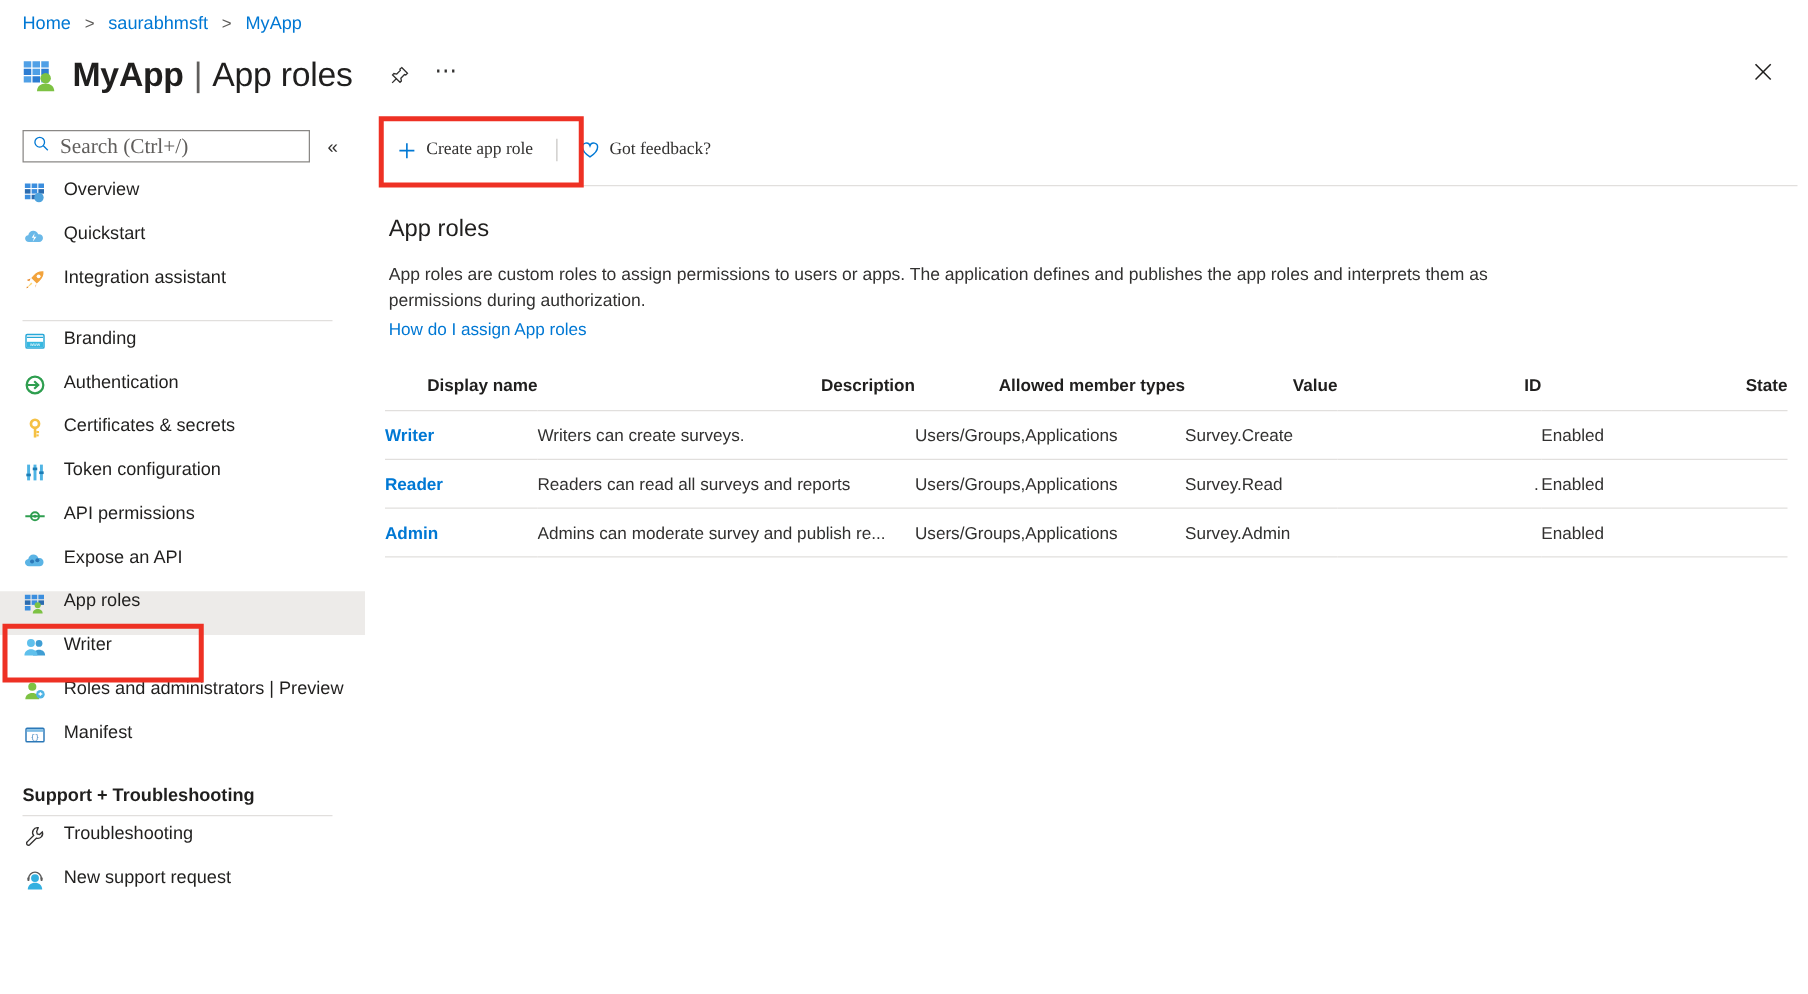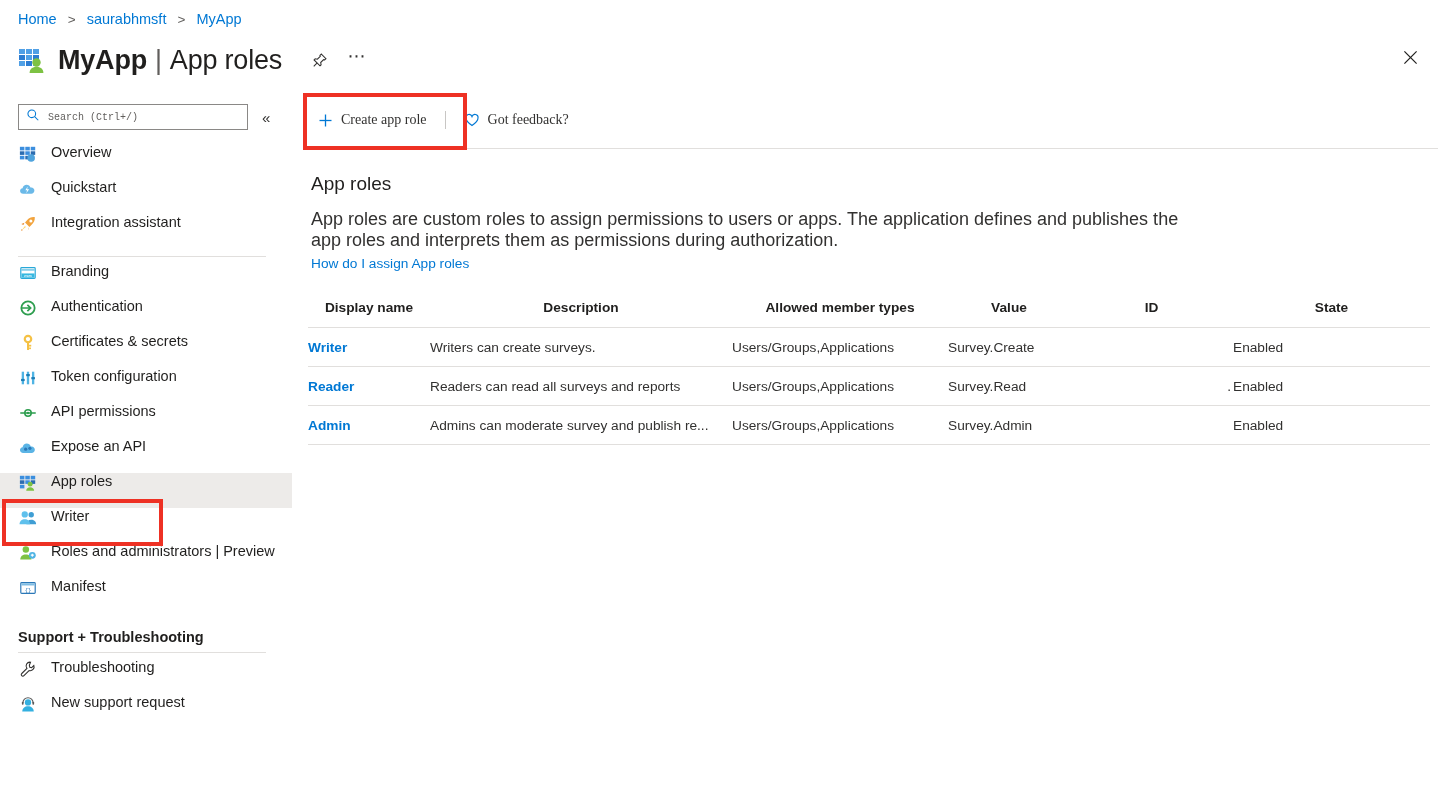--- a/index.html
+++ b/index.html
@@ -61,22 +61,22 @@
     display: flex; align-items: center; padding-left: 18px;
   }
   .search-box {
     position: relative; width: 230px; height: 26px;
     border: 1px solid #8a8886; background: #fff;
     display: flex; align-items: center;
   }
   .search-box .mag { margin: 0 6px 0 7px; flex: 0 0 auto; }
   .search-box input {
     border: 0; outline: 0; width: 100%; height: 100%;
-    font-family: Liberation Mono, monospace;
-    font-size: 10px; color: #0f766e; background: transparent;
+    font-family: Liberation Serif, serif;
+    font-size: 17px; color: #0f766e; background: transparent;
   }
   .search-box input::placeholder { color: #605e5c; opacity: 1; }
   .collapse-btn {
     margin-left: 14px; font-size: 15px; color: #323130;
     cursor: pointer; line-height: 1;
   }
 
   .nav-list { margin-top: 14px; }
   .nav-item {
     display: flex; align-items: flex-start;
@@ -108,35 +108,35 @@
   .cmd-sep { width: 1px; height: 18px; background: #c8c6c4; margin: 0 8px; }
   .cmd-rule {
     height: 1px; background: #e1dfdd; margin-top: 8px; margin-right: 8px;
   }
 
   .section-title {
     font-size: 19px; font-weight: 400; color: #201f1e;
     margin: 24px 0 0 3px;
   }
   .section-desc {
-    font-size: 18px; color: #323130; line-height: 21px;
+    font-size: 14px; color: #323130; line-height: 21px;
     margin: 14px 0 0 3px; max-width: 880px;
   }
   .link {
     display: inline-block; margin: 5px 0 0 3px;
     font-size: 13.7px; color: #0078d4; text-decoration: none; cursor: pointer;
   }
 
   
   table.roles {
     margin-top: 28px; border-collapse: collapse;
     width: 1122px; table-layout: fixed;
   }
   table.roles th {
-    text-align: center; font-size: 13.7px; font-weight: 600;
+    text-align: right; font-size: 13.7px; font-weight: 600;
     color: #201f1e; padding: 0 0 12px 0; vertical-align: top;
   }
   table.roles thead tr { border-bottom: 1px solid #e1dfdd; }
   table.roles td {
     font-size: 13.7px; color: #323130; padding: 12px 0 11px 0;
     border-bottom: 1px solid #e1dfdd;
     white-space: nowrap; overflow: hidden; text-overflow: ellipsis;
   }
   table.roles td.name a { color: #0078d4; text-decoration: none; cursor: pointer; font-weight: bold; }
   .c-name  { width: 122px; }

